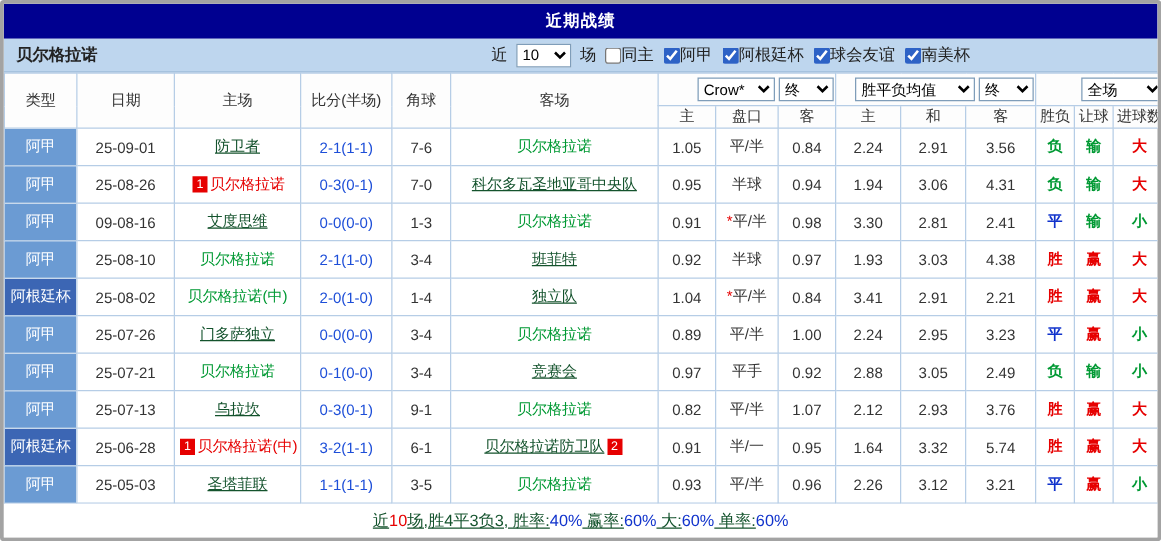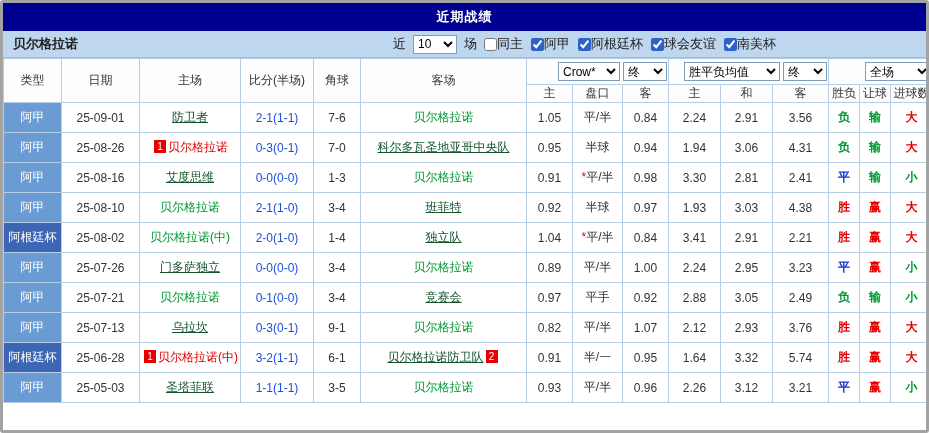--- a/index.html
+++ b/index.html
@@ -222,21 +222,21 @@
           <td>0.94</td>
           <td>1.94</td>
           <td>3.06</td>
           <td>4.31</td>
           <td class="res c-green">负</td>
           <td class="res c-green">输</td>
           <td class="res c-red">大</td>
         </tr>
         <tr>
           <td class="type league">阿甲</td>
-          <td>25-08-16</td>
+          <td>09-08-16</td>
           <td><span class="c-black">艾度思维</span></td>
           <td class="score">0-0(0-0)</td>
           <td>1-3</td>
           <td><span class="c-green">贝尔格拉诺</span></td>
           <td>0.91</td>
           <td><span class="star">*</span><span>平/半</span></td>
           <td>0.98</td>
           <td>3.30</td>
           <td>2.81</td>
           <td>2.41</td>
@@ -359,14 +359,17 @@
           <td>2.26</td>
           <td>3.12</td>
           <td>3.21</td>
           <td class="res c-blue">平</td>
           <td class="res c-red">赢</td>
           <td class="res c-green">小</td>
         </tr>
       </tbody>
   </table>
 
+  <div class="summary">
+    <span style="white-space:pre;"><span class="c-black">近</span><span class="c-red">10</span><span class="c-black">场,胜4平3负3, 胜率:</span><span class="c-blue">40%</span><span class="c-black"> 赢率:</span><span class="c-blue">60%</span><span class="c-black"> 大:</span><span class="c-blue">60%</span><span class="c-black"> 单率:</span><span class="c-blue">60%</span></span>
+  </div>
 
 </div>
 
 </body></html>

